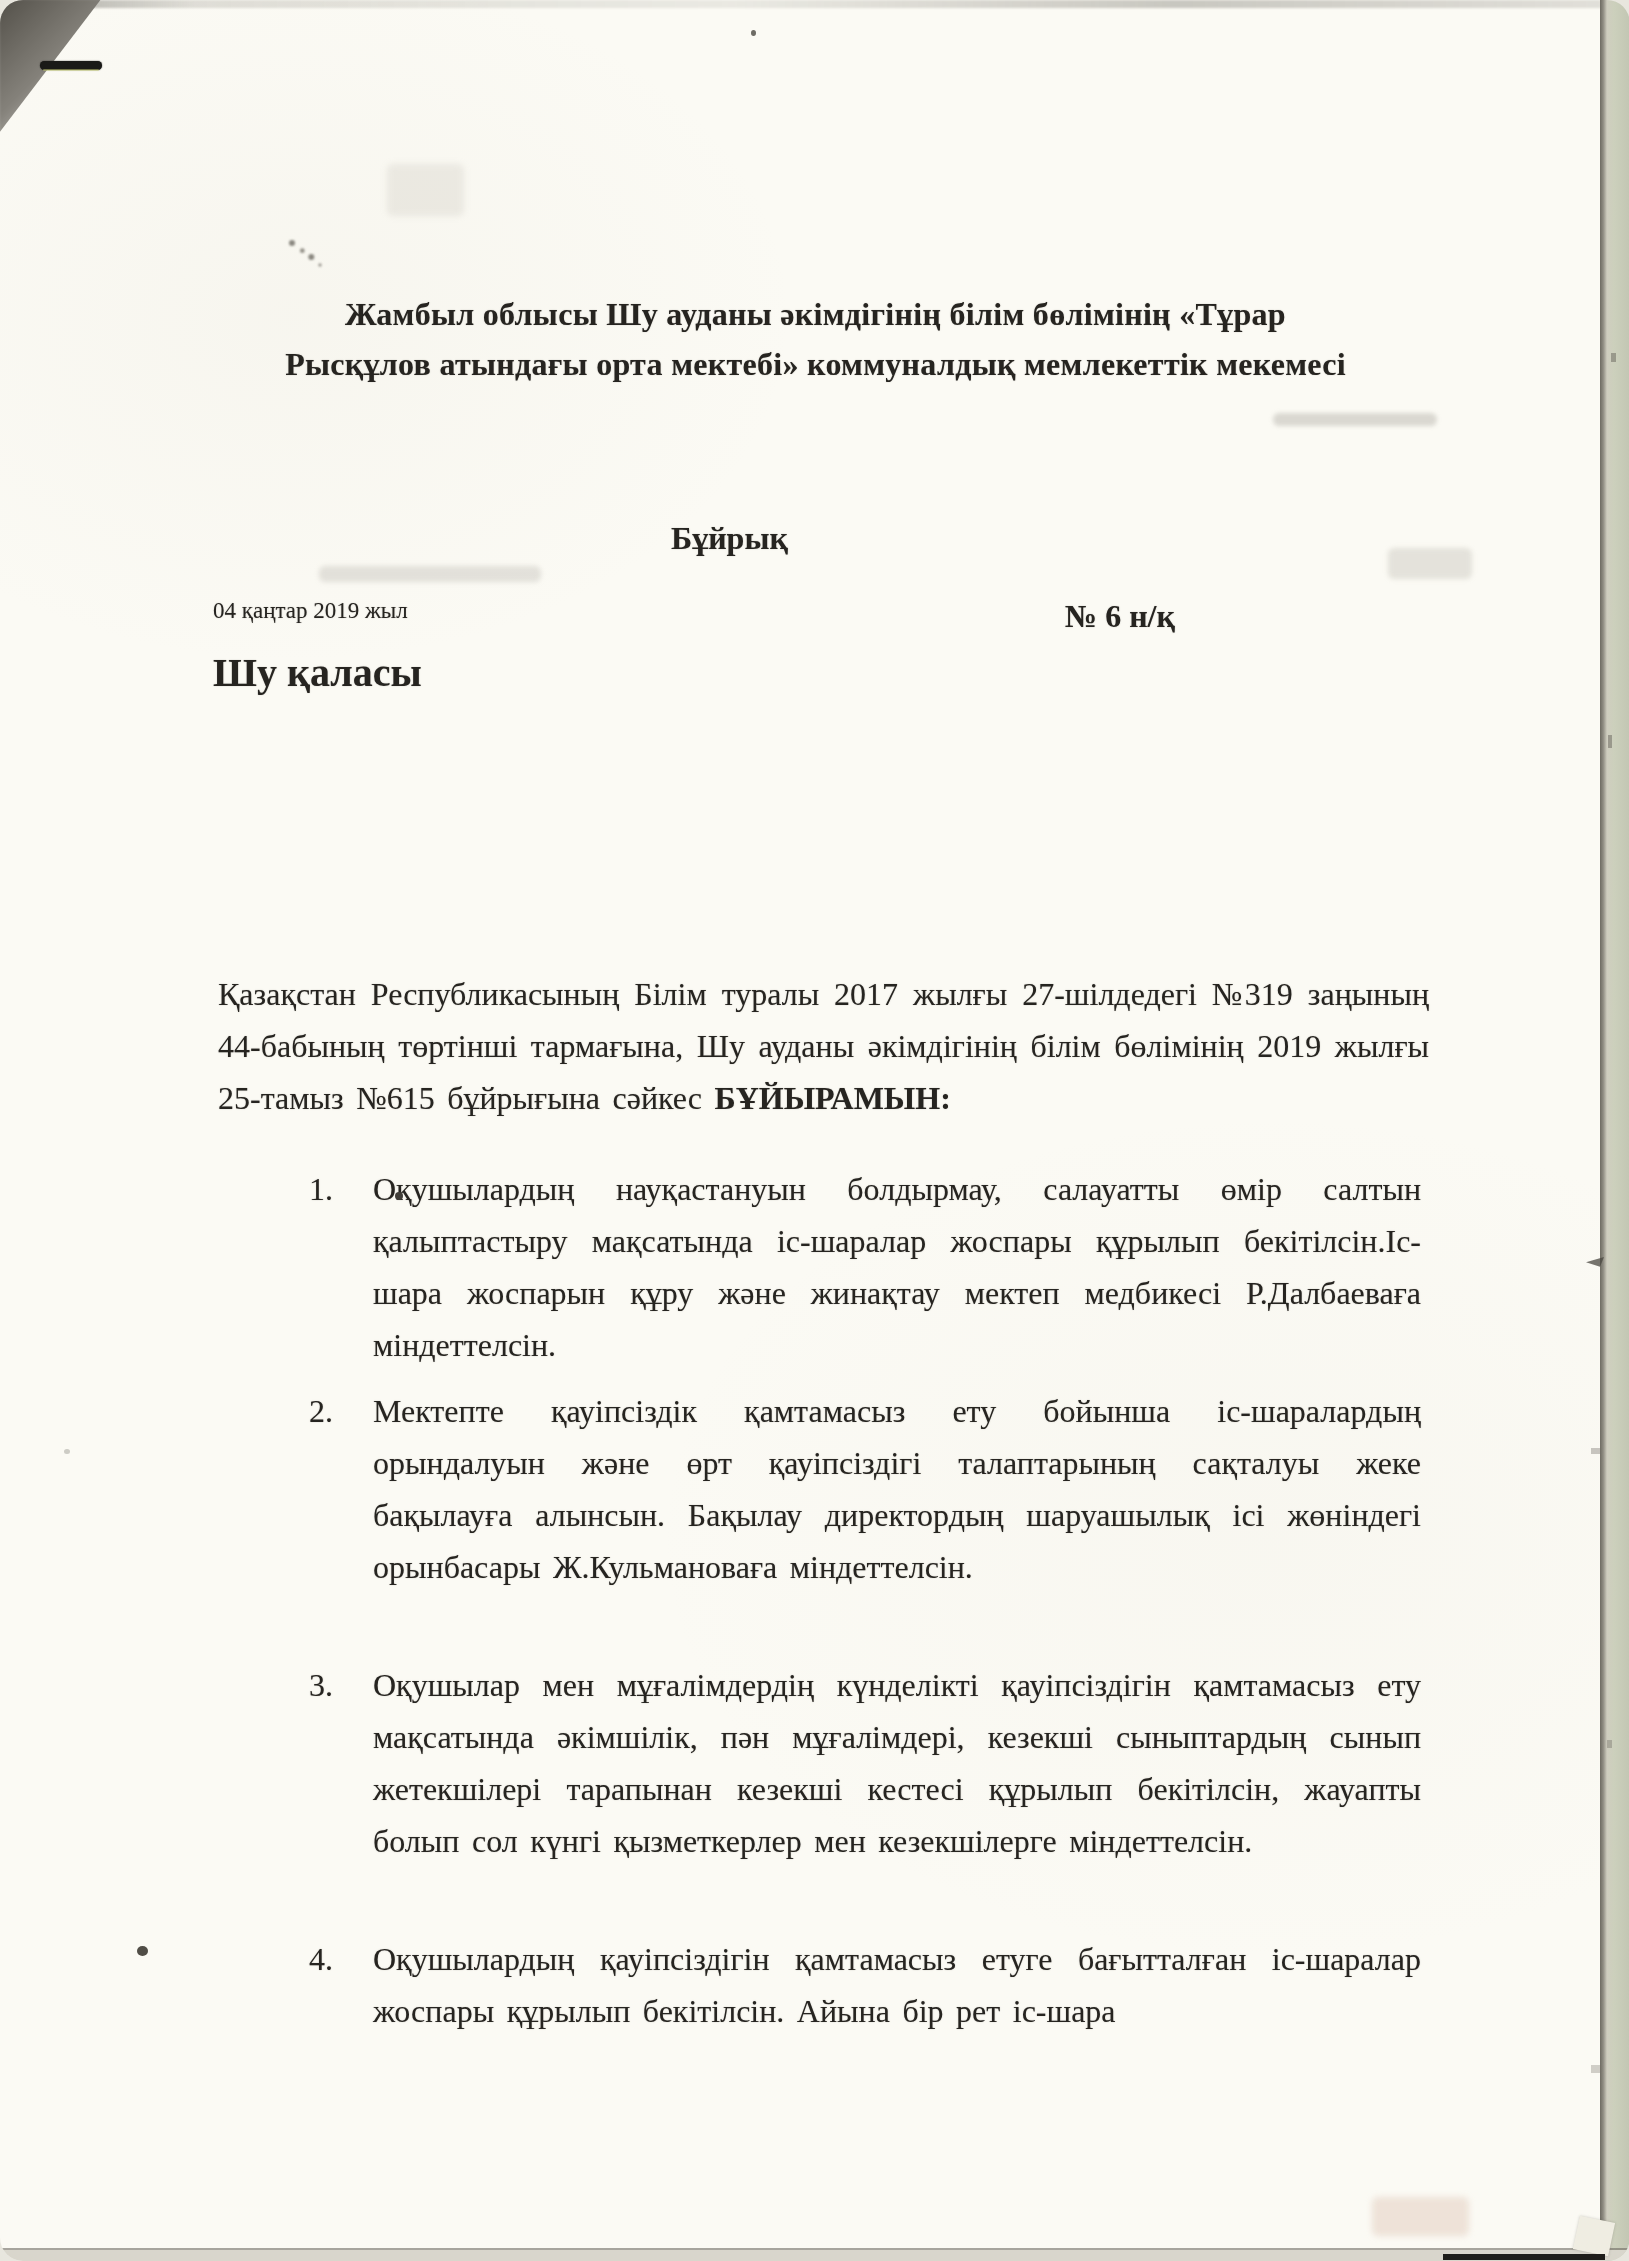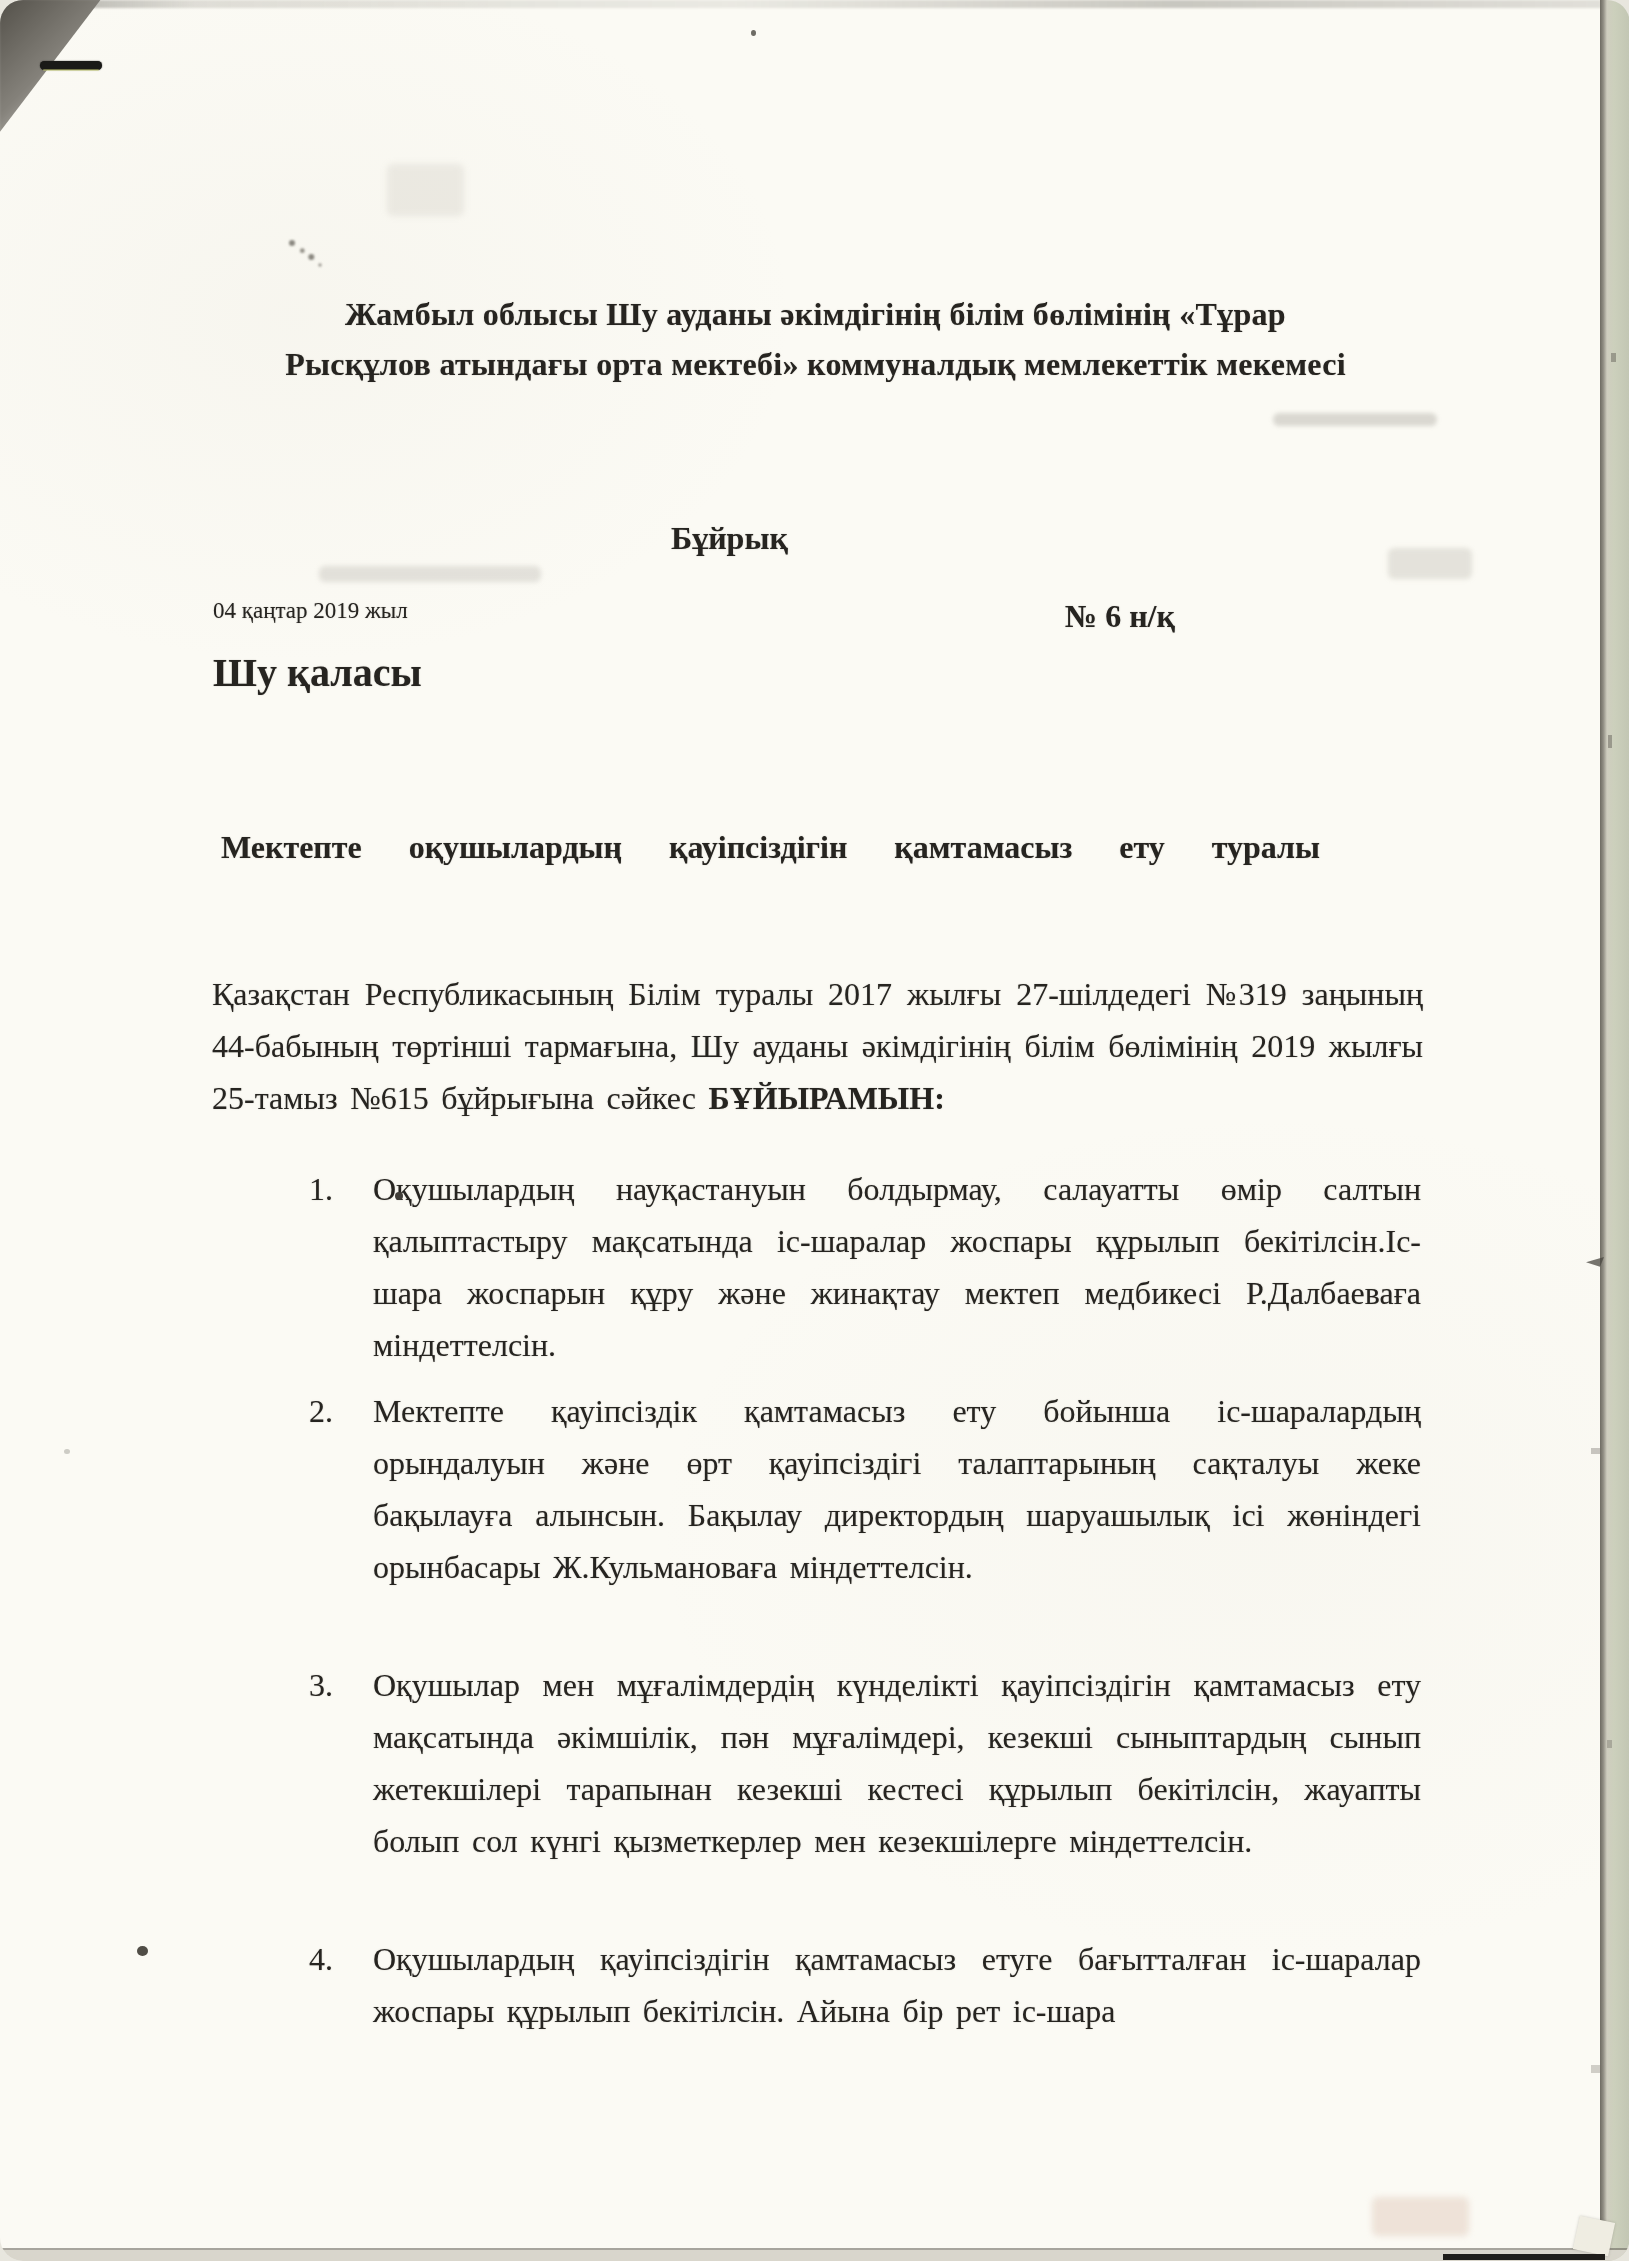--- a/index.html
+++ b/index.html
@@ -25,21 +25,21 @@
   .order-title{position:absolute;left:671px;top:520px;z-index:3;font-weight:bold;font-size:32px;}
   .order-date{position:absolute;left:213px;top:598px;z-index:3;font-weight:normal;font-size:23px;}
   .order-number{position:absolute;left:1065px;top:598px;z-index:3;font-weight:bold;font-size:32px;}
   .order-city{position:absolute;left:213px;top:649px;z-index:3;font-weight:bold;font-size:40px;}
   .order-subject{
     position:absolute;left:221px;top:827px;width:1099px;z-index:3;
     font-weight:bold;font-size:32px;line-height:40px;
     text-align:justify;text-align-last:justify;
   }
   .preamble{
-    position:absolute;left:212px;top:968px;width:1211px;min-height:155px;z-index:3;
+    position:absolute;left:218px;top:968px;width:1211px;min-height:155px;z-index:3;
     font-size:32px;line-height:52px;text-align:justify;word-spacing:4.5px;
   }
   .preamble .bold{font-weight:bold;}
   .items{
     position:absolute;left:363px;top:1153px;width:1068px;z-index:3;
     margin:0;padding:0;list-style:none;font-size:32px;line-height:52px;
   }
   .items li{position:relative;text-align:justify;word-spacing:4.5px;}
   .items li:nth-child(1){min-height:206px;margin-bottom:14px;}
   .items li:nth-child(2){min-height:206px;margin-bottom:66px;}
@@ -129,21 +129,20 @@
     <div>Жамбыл облысы Шу ауданы әкімдігінің білім бөлімінің «Тұрар</div>
     <div>Рысқұлов атындағы орта мектебі» коммуналдық мемлекеттік мекемесі</div>
   </div>
 
   <div class="order-title txt">Бұйрық</div>
 
   <div class="order-date txt">04 қаңтар 2019 жыл</div>
   <div class="order-number txt">№ 6 н/қ</div>
   <div class="order-city txt">Шу қаласы</div>
 
-  <div class="order-subject txt">Мектепте оқушылардың қауіпсіздігін қамтамасыз ету туралы</div>
 
   <div class="preamble txt">
     <span>Қазақстан Республикасының Білім туралы 2017 жылғы 27-шілдедегі №319 заңының 44-бабының төртінші тармағына, Шу ауданы әкімдігінің білім бөлімінің 2019 жылғы 25-тамыз №615 бұйрығына сәйкес </span><span class="bold">БҰЙЫРАМЫН:</span>
   </div>
 
   <ol class="items txt">
     <li>
       <span class="num">1.</span>
       <p>Оқушылардың науқастануын болдырмау, салауатты өмір салтын қалыптастыру мақсатында іс-шаралар жоспары құрылып бекітілсін.Іс-шара жоспарын құру және жинақтау мектеп медбикесі Р.Далбаеваға міндеттелсін.</p>
     </li>

